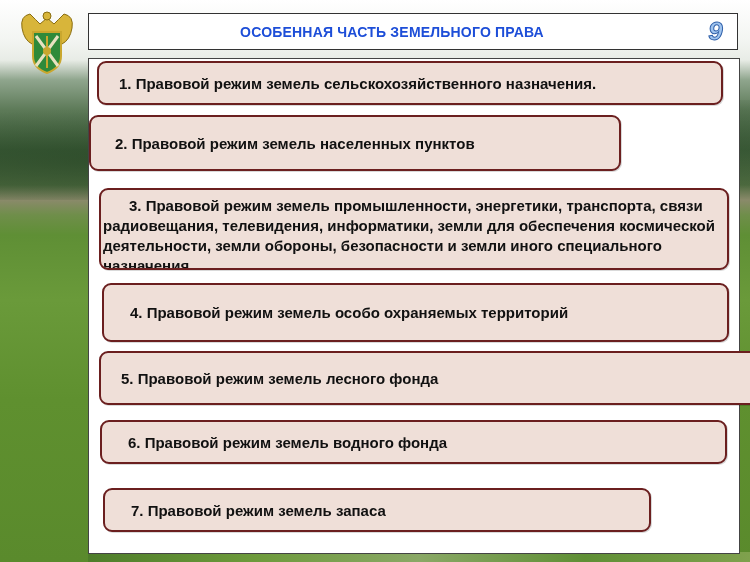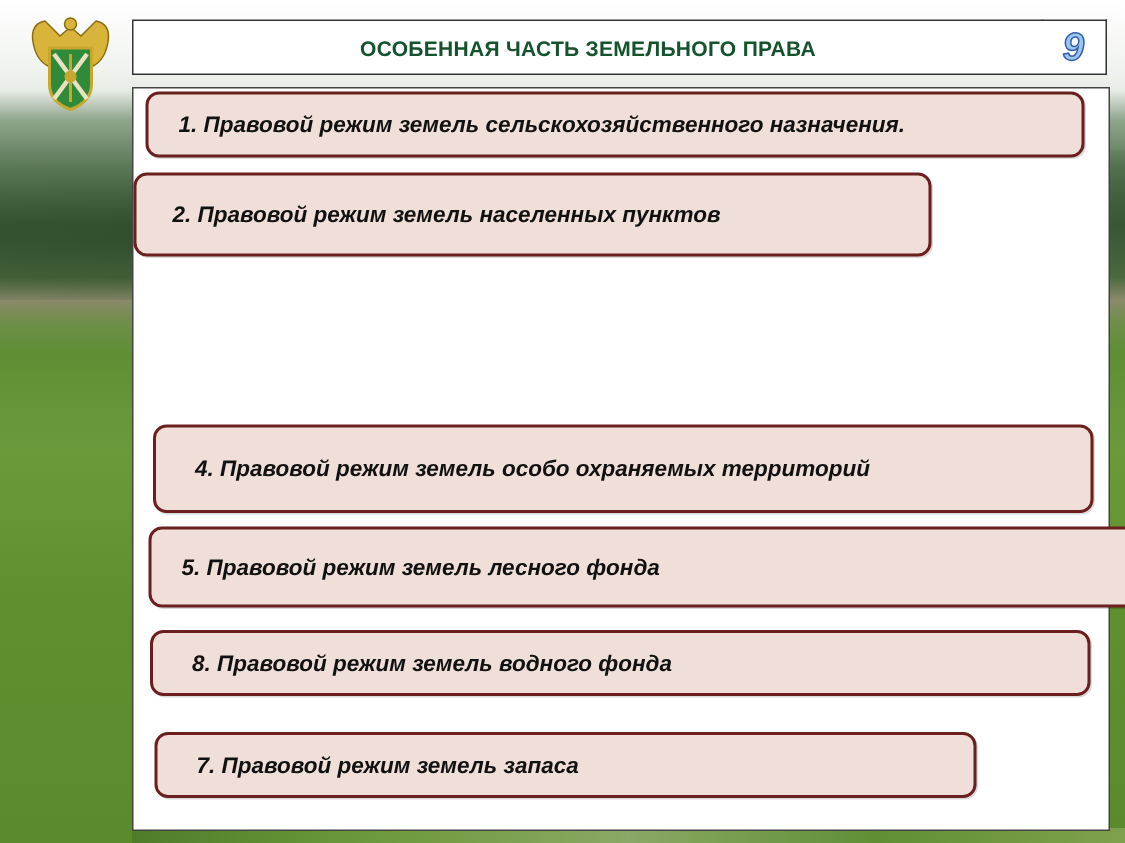--- a/index.html
+++ b/index.html
@@ -26,39 +26,39 @@
       position: absolute; left: 88px; top: 552px; width: 662px; height: 10px;
       background: linear-gradient(90deg, #4e7d2a, #6d9a3b, #8aa866, #5f8f35, #7fa14d);
     }
     .emblem {
       position: absolute; left: 18px; top: 10px; width: 58px; height: 66px;
     }
     .title-box {
       position: absolute; left: 88px; top: 13px; width: 606px; height: 35px;
       background: #ffffff; border: 1px solid #333;
       display: flex; align-items: center; justify-content: center;
-      font-weight: bold; font-size: 14px; color: #14532d; letter-spacing: 0.2px;
+      font-weight: bold; font-size: 14px; color: #1d4ed8; letter-spacing: 0.2px;
     }
     .page-box {
       position: absolute; left: 694px; top: 13px; width: 43px; height: 35px;
       background: #ffffff; border: 1px solid #333; border-left: none;
       display: flex; align-items: center; justify-content: center;
     }
     .page-num {
       font-weight: bold; font-size: 26px; color: #9fc4ef;
       -webkit-text-stroke: 1px #2f5fa8; font-style: italic;
     }
     .content {
       position: absolute; left: 88px; top: 58px; width: 650px; height: 494px;
       background: #ffffff; border: 1px solid #444;
     }
     .item {
       position: absolute; box-sizing: border-box;
       background: #efdfd8; border: 2px solid #6b1f1f; border-radius: 9px;
-      font-weight: bold; font-style: italic; font-size: 15px; color: #111;
+      font-weight: bold; font-size: 15px; color: #111;
       display: flex; align-items: center;
       box-shadow: 1px 1px 0 rgba(0,0,0,0.15);
     }
     .item.multi {
       display: block; line-height: 20px; overflow: hidden;
       padding-top: 6px;
     }
   </style>
 </head>
 <body>
@@ -83,25 +83,28 @@
   <span class="page-num">9</span>
 </div>
 
 <div class="content">
   <div class="item" style="left:8px; top:2px; width:626px; height:44px; padding-left:20px;">
     <span>1. Правовой режим земель сельскохозяйственного назначения.</span>
   </div>
   <div class="item" style="left:0; top:56px; width:532px; height:56px; padding-left:24px;">
     <span>2. Правовой режим земель населенных пунктов</span>
   </div>
+  <div class="item multi" style="left:10px; top:129px; width:630px; height:82px; padding-left:2px; padding-right:6px; text-indent:26px;">
+    <span>3. Правовой режим земель промышленности, энергетики, транспорта, связи радиовещания, телевидения, информатики, земли для обеспечения космической деятельности, земли обороны, безопасности и земли иного специального назначения</span>
+  </div>
   <div class="item" style="left:13px; top:224px; width:627px; height:59px; padding-left:26px;">
     <span>4. Правовой режим земель особо охраняемых территорий</span>
   </div>
   <div class="item" style="left:10px; top:292px; width:728px; height:54px; padding-left:20px;">
     <span>5. Правовой режим земель лесного фонда</span>
   </div>
   <div class="item" style="left:11px; top:361px; width:627px; height:44px; padding-left:26px;">
-    <span>8. Правовой режим земель водного фонда</span>
+    <span>6. Правовой режим земель водного фонда</span>
   </div>
   <div class="item" style="left:14px; top:429px; width:548px; height:44px; padding-left:26px;">
     <span>7. Правовой режим земель запаса</span>
   </div>
 </div>
 
 </body></html>

